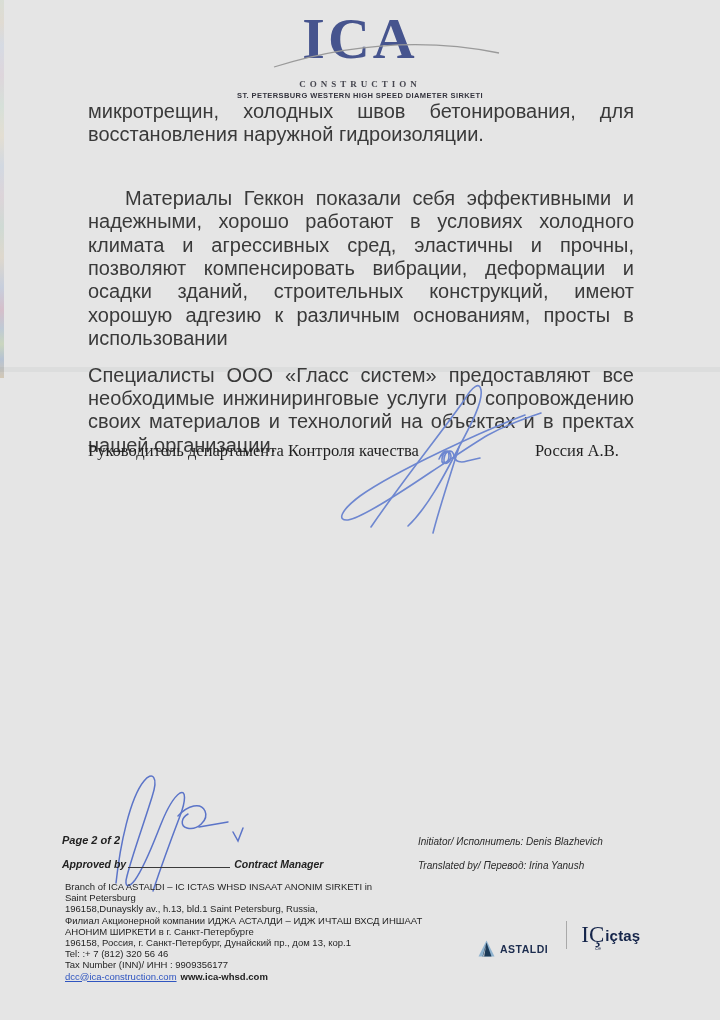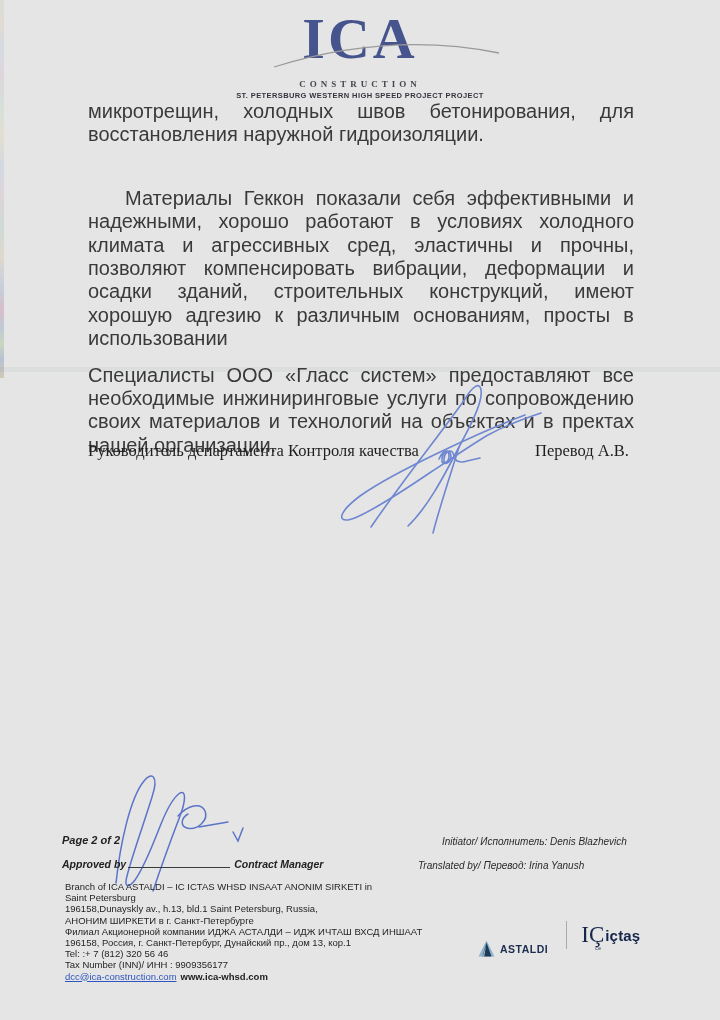--- a/index.html
+++ b/index.html
@@ -34,21 +34,21 @@
     font-size:16.5px;color:#1f1f1f;}
   .sig-name{position:absolute;left:535px;top:441px;font-family:"Liberation Serif",serif;
     font-size:16.5px;color:#1f1f1f;}
   .sig-main{position:absolute;left:335px;top:378px;}
   .sig-small{position:absolute;left:82px;top:770px;}
 
   
   .page-num{position:absolute;left:62px;top:834px;font-size:11px;font-weight:bold;font-style:italic;color:#222;}
   .approved-row{position:absolute;left:62px;top:857px;font-size:10.5px;font-weight:bold;font-style:italic;color:#222;}
   .approved-line{display:inline-block;width:102px;border-bottom:1.2px solid #3a3a3a;height:10px;margin:0 4px 0 2px;}
-  .init-row{position:absolute;left:418px;top:836px;font-size:10px;font-style:italic;color:#2a2a2a;margin-left:24px;}
+  .init-row{position:absolute;left:418px;top:836px;font-size:10px;font-style:italic;color:#2a2a2a;}
   .trans-row{position:absolute;left:418px;top:860px;font-size:10px;font-style:italic;color:#2a2a2a;}
 
   .address{position:absolute;left:65px;top:881px;font-size:9.5px;line-height:11.2px;color:#252525;}
   .address a{color:#2f55c0;text-decoration:underline;}
   .address .site{font-weight:bold;color:#1d1d1d;margin-left:4px;}
 
   .logos{position:absolute;left:478px;top:912px;display:flex;align-items:center;}
   .astaldi{display:flex;align-items:center;margin-top:28px;}
   .astaldi-label{font-size:10.5px;font-weight:bold;letter-spacing:.5px;color:#1c2c4e;margin-left:5px;}
   .logo-divider{width:1px;height:28px;background:#a9a9a9;margin:0 14px 0 18px;}
@@ -65,31 +65,31 @@
 
   <div class="edge-stripe"></div>
   <div class="faint-band"></div>
 
   <div>
     <div class="logo-ica">ICA</div>
     <svg class="logo-arc" width="230" height="32" viewBox="0 0 230 32">
       <path d="M 2 27 Q 118 -9 227 13" fill="none" stroke="#9a9a9a" stroke-width="1.3"></path>
     </svg>
     <div class="logo-construction">CONSTRUCTION</div>
-    <div class="logo-subtitle">ST. PETERSBURG WESTERN HIGH SPEED PROJECT PROJECT</div>
+    <div class="logo-subtitle">ST. PETERSBURG WESTERN HIGH SPEED DIAMETER SIRKETI</div>
   </div>
 
   <div class="body-text">
     <p>микротрещин, холодных швов бетонирования, для восстановления наружной гидроизоляции.</p>
     <p class="indent">Материалы Геккон показали себя эффективными и надежными, хорошо работают в условиях холодного климата и агрессивных сред, эластичны и прочны, позволяют компенсировать вибрации, деформации и осадки зданий, строительных конструкций, имеют хорошую адгезию к различным основаниям, просты в использовании</p>
     <p>Специалисты ООО «Гласс систем» предоставляют все необходимые инжиниринговые услуги по сопровождению своих материалов и технологий на объектах и в пректах нашей организации.</p>
   </div>
 
   <div class="sig-title">Руководитель департамента Контроля качества</div>
-  <div class="sig-name">Перевод А.В.</div>
+  <div class="sig-name">Россия А.В.</div>
 
   <svg class="sig-main" width="208" height="158" viewBox="0 0 208 158">
     <g fill="none" stroke="#6e87d0" stroke-width="1.6" stroke-linecap="round">
       <path d="M 36 149 C 68 102 110 50 130 21 C 137 9 145 3 146 12 C 148 23 137 45 124 69 C 108 100 92 130 73 148"></path>
       <path d="M 190 37 C 150 52 60 93 25 118 C 5 133 2 143 13 142 C 26 140 62 117 96 94 C 116 81 136 67 153 57 C 171 47 194 39 206 35"></path>
       <path d="M 104 81 c 4 -9 10 -11 10 -3 c 0 7 -8 11 -7 3 c 1 -9 8 -11 9 -3 c 0 7 -8 11 -7 3 c 1 -9 9 -11 10 -3 c 1 6 7 7 13 5 l 13 -3"></path>
       <path d="M 124 69 C 116 95 104 131 98 155"></path>
     </g>
   </svg>
 
@@ -114,22 +114,22 @@
   </div>
   <div class="trans-row">
     <span>Translated by/ Перевод:</span>
     <span>Irina Yanush</span>
   </div>
 
   <div class="address">
     <div>Branch of ICA ASTALDI – IC ICTAS WHSD INSAAT ANONIM SIRKETI in</div>
     <div>Saint Petersburg</div>
     <div>196158,Dunayskly av., h.13, bld.1 Saint Petersburg, Russia,</div>
+    <div>Филиал Акционерной компании ИДЖА АСТАЛДИ – ИДЖ ИЧТАШ ВХСД ИНШААТ</div>
     <div>АНОНИМ ШИРКЕТИ в г. Санкт-Петербурге</div>
-    <div>Филиал Акционерной компании ИДЖА АСТАЛДИ – ИДЖ ИЧТАШ ВХСД ИНШААТ</div>
     <div>196158, Россия, г. Санкт-Петербург, Дунайский пр., дом 13, кор.1</div>
     <div>Tel: :+ 7 (812) 320 56 46</div>
     <div>Tax Number (INN)/ ИНН : 9909356177</div>
     <div>
       <a href="#">dcc@ica-construction.com</a><span class="site">www.ica-whsd.com</span>
     </div>
   </div>
 
   <div class="logos">
     <div class="astaldi">

